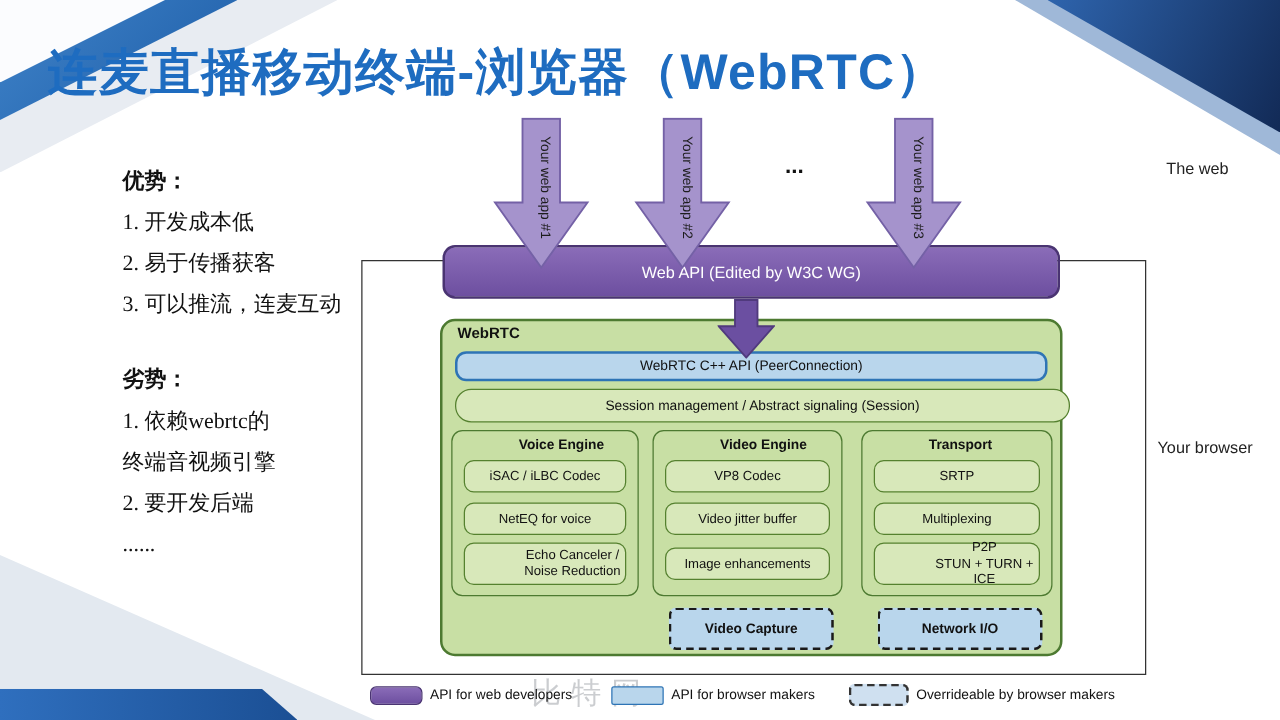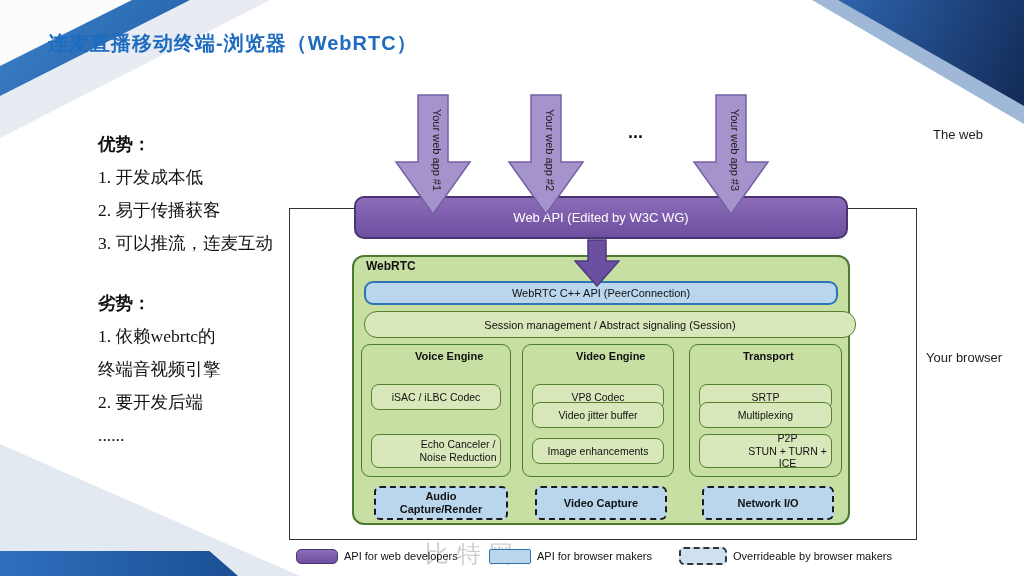--- a/index.html
+++ b/index.html
@@ -17,21 +17,21 @@
   .deco-tr-light{right:0;top:0;width:212px;height:124px;background:#9fb8d8;
       clip-path:polygon(0 0,100% 0,100% 100%);}
   .deco-tr-navy{right:0;top:0;width:186px;height:106px;background:linear-gradient(115deg,#2e64ad,#122a56);
       clip-path:polygon(0 0,100% 0,100% 100%);}
   .deco-bl-gray{left:0;bottom:0;width:300px;height:132px;background:#e3e9f0;
       clip-path:polygon(0 0,0 100%,100% 100%);}
   .deco-bl-blue{left:0;bottom:0;width:238px;height:25px;background:linear-gradient(90deg,#2f6fbe,#1b4f94);
       clip-path:polygon(0 0,88% 0,100% 100%,0 100%);}
 
   
-  .title{position:absolute;left:48px;top:30px;font-size:20px;font-weight:bold;color:#1e6cc0;
+  .title{position:absolute;left:38px;top:30px;font-size:40px;font-weight:bold;color:#1e6cc0;
          letter-spacing:1px;white-space:nowrap;z-index:2;}
   .left-panel{position:absolute;left:98px;top:128px;width:195px;z-index:2;
          font-family:"Liberation Serif", serif;font-size:17.5px;color:#111;}
   .lp-line{height:33px;line-height:33px;white-space:nowrap;}
   .lp-head{font-weight:bold;}
   .lp-gap{margin-top:27px;}
 
   
   .browser-box{position:absolute;left:289px;top:208px;width:626px;height:330px;
          background:#ffffff;border:1px solid #333;z-index:1;}
@@ -64,21 +64,21 @@
   .engine-col{position:absolute;top:344px;height:133px;z-index:3;
          background:#c8dfa4;border:1.5px solid #4d7a31;border-radius:9px;box-sizing:border-box;}
   .col-voice{left:361px;width:150px;}
   .col-video{left:522px;width:152px;text-decoration:underline;}
   .col-transport{left:689px;width:153px;}
   .engine-title{position:absolute;left:9px;top:5px;font-size:11px;font-weight:bold;color:#111;margin-left:44px;}
   .engine-item{position:absolute;left:9px;right:9px;
          background:#d8e8ba;border:1.5px solid #55812f;border-radius:8px;box-sizing:border-box;
          display:flex;align-items:center;justify-content:center;text-align:center;
          font-size:10.5px;line-height:1.2;color:#111;white-space:pre-line;}
-  .r1{top:23px;height:26px;margin-top:16px;}
+  .r1{top:23px;height:26px;}
   .r2{top:57px;height:26px;}
   .r3{top:89px;height:34px;padding-left:44px;}
   .r3-short{top:93px;height:26px;}
 
   .dashed-box{position:absolute;top:486px;height:34px;z-index:3;
          background:#b9d6ec;border:2px dashed #1a1a1a;border-radius:6px;box-sizing:border-box;
          display:flex;align-items:center;justify-content:center;text-align:center;
          font-size:11px;font-weight:bold;line-height:1.15;color:#111;white-space:pre-line;}
   .db-audio{left:374px;width:134px;}
   .db-video{left:535px;width:132px;}
@@ -155,41 +155,40 @@
 
   <div class="webrtc-box"></div>
   <div class="webrtc-label">WebRTC</div>
 
   <div class="cpp-box">WebRTC C++ API (PeerConnection)</div>
   <div class="session-box">Session management / Abstract signaling (Session)</div>
 
   <div class="engine-col col-voice">
     <div class="engine-title">Voice Engine</div>
     <div class="engine-item r1">iSAC / iLBC Codec</div>
+    <div class="engine-item r2">NetEQ for voice</div>
     <div class="engine-item r3">Echo Canceler /
 Noise Reduction</div>
   </div>
 
   <div class="engine-col col-video">
     <div class="engine-title">Video Engine</div>
     <div class="engine-item r1">VP8 Codec</div>
     <div class="engine-item r3-short engine-item">Image enhancements</div>
     <div class="engine-item r2">Video jitter buffer</div>
   </div>
 
   <div class="engine-col col-transport">
     <div class="engine-title">Transport</div>
     <div class="engine-item r1">SRTP</div>
     <div class="engine-item r2">Multiplexing</div>
     <div class="engine-item r3">P2P
 STUN + TURN + ICE</div>
   </div>
 
-  <div class="dashed-box db-audio">Audio
-Capture/Render</div>
   <div class="dashed-box db-video">Video Capture</div>
   <div class="dashed-box db-network">Network I/O</div>
 
   <div class="legend-swatch sw-purple"></div>
   <div class="legend-label ll-1">API for web developers</div>
   <div class="legend-swatch sw-blue"></div>
   <div class="legend-label ll-2">API for browser makers</div>
   <div class="legend-swatch sw-dashed"></div>
   <div class="legend-label ll-3">Overrideable by browser makers</div>
 

